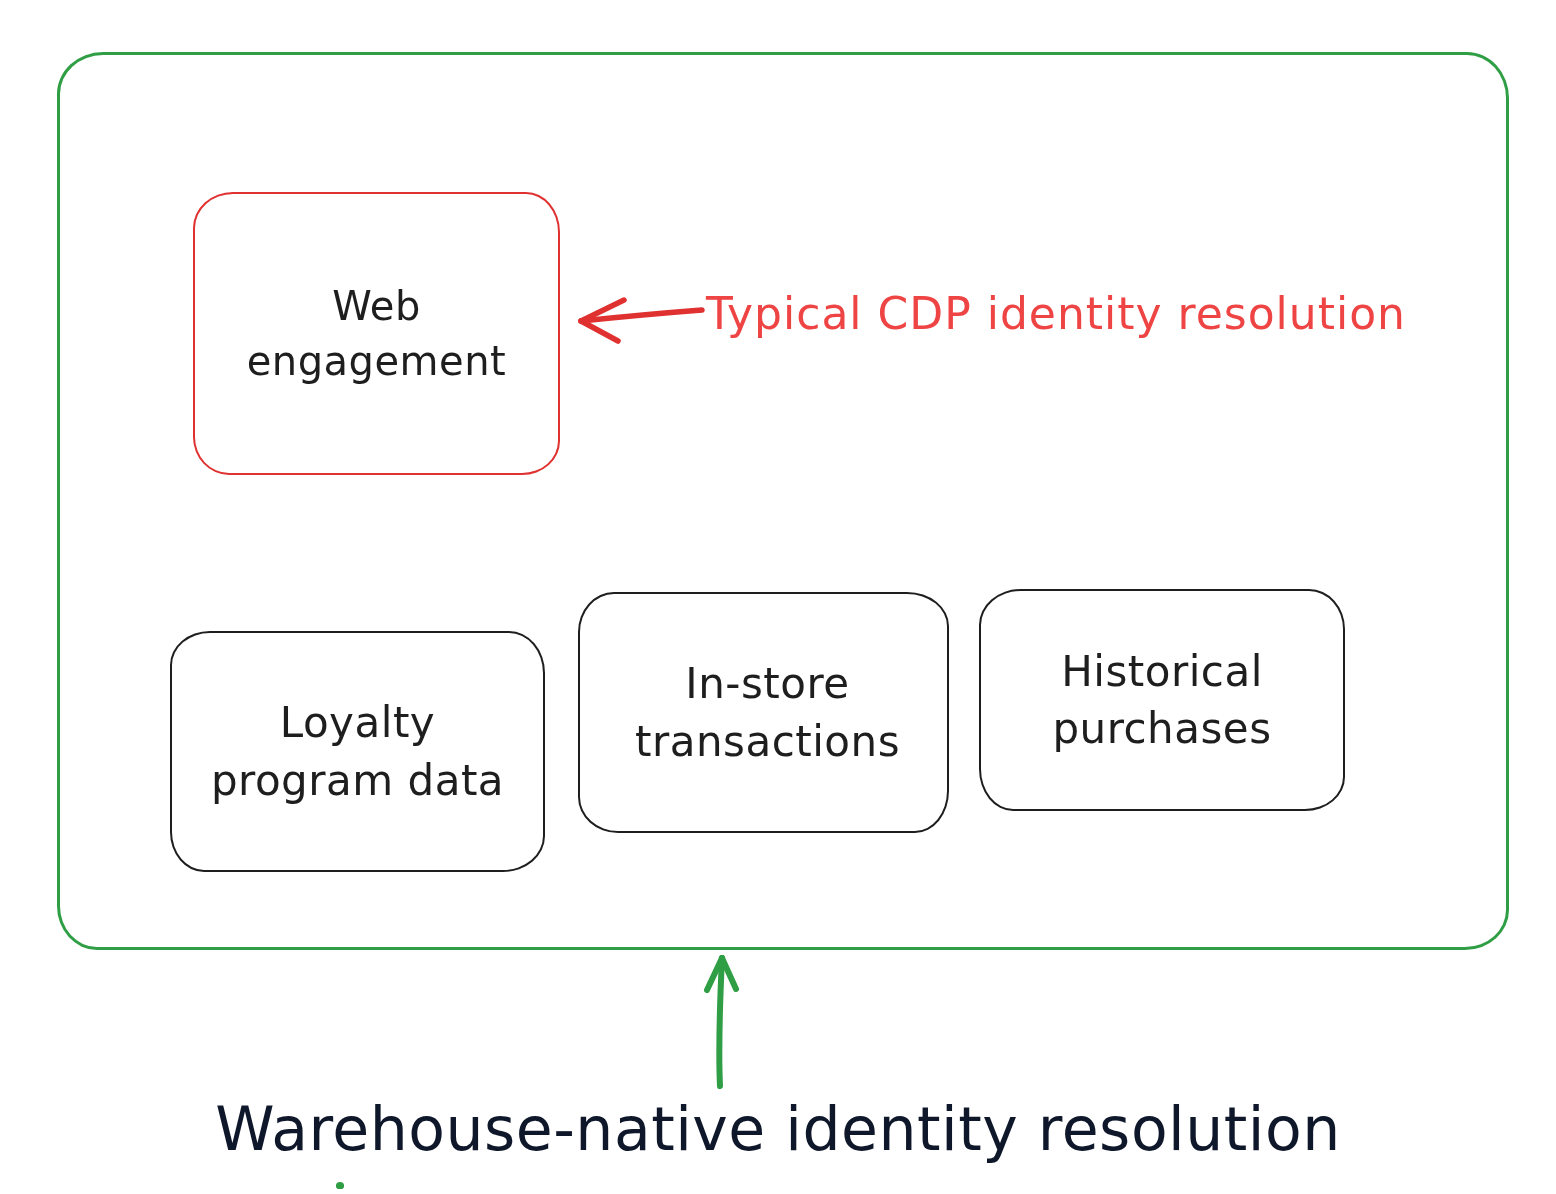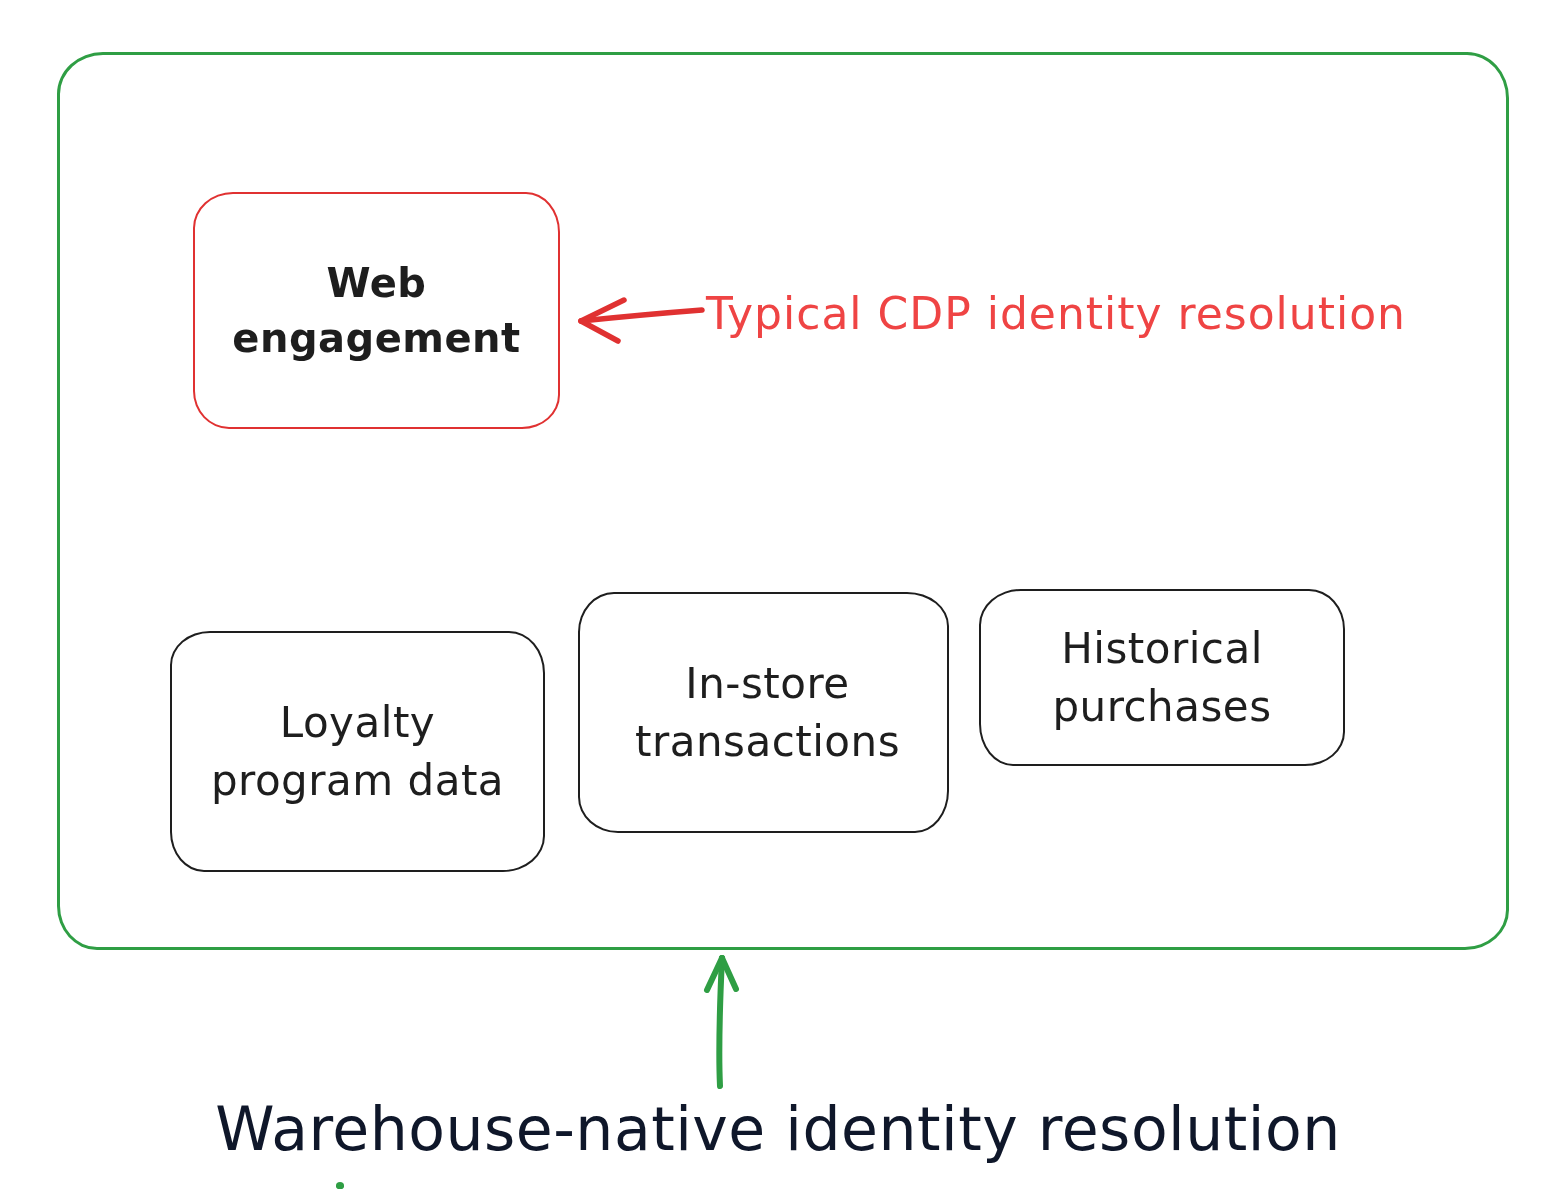--- a/index.html
+++ b/index.html
@@ -44,24 +44,23 @@
     font-size: 42px;
     line-height: 1.36;
     color: #1e1e1e;
     letter-spacing: 0.5px;
   }
 
   .box-web {
     left: 193px;
     top: 192px;
     width: 367px;
-    height: 237px;
+    height: 283px;
     border: 2.5px solid #e03131;
     border-radius: 40px 34px 38px 36px / 36px 40px 34px 38px;
-    font-weight: bold;
   }
   .box-web .box-label { font-size: 40px; }
 
   .box-black {
     border: 2.5px solid #1e1e1e;
   }
   .box-loyalty {
     left: 170px;
     top: 583px;
     width: 375px;
@@ -74,21 +73,21 @@
     top: 592px;
     width: 371px;
     height: 241px;
     border-radius: 36px 42px 34px 40px / 40px 34px 42px 36px;
     padding-left: 8px;
   }
   .box-historical {
     left: 979px;
     top: 589px;
     width: 366px;
-    height: 177px;
+    height: 222px;
     border-radius: 42px 36px 40px 34px / 36px 40px 34px 42px;
   }
 
   
   .arrow-layer {
     position: absolute;
     left: 0;
     top: 0;
     width: 1556px;
     height: 1194px;

